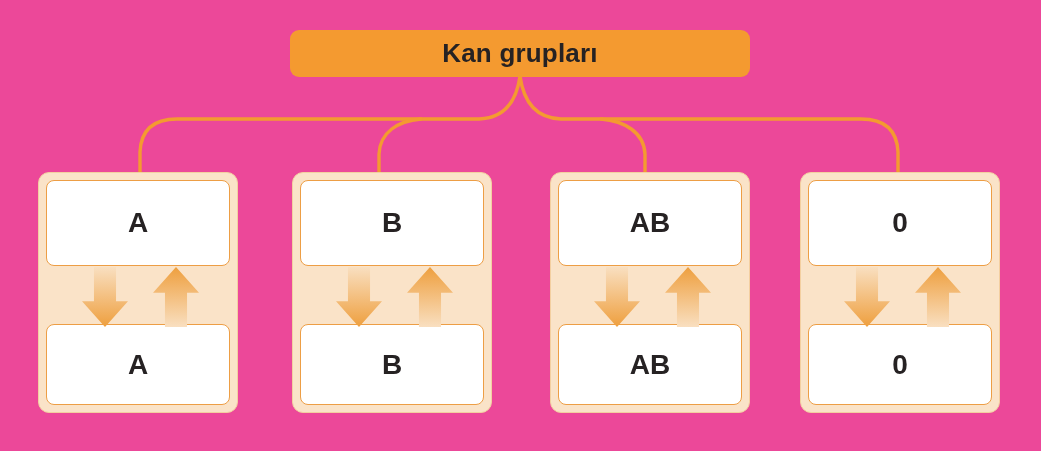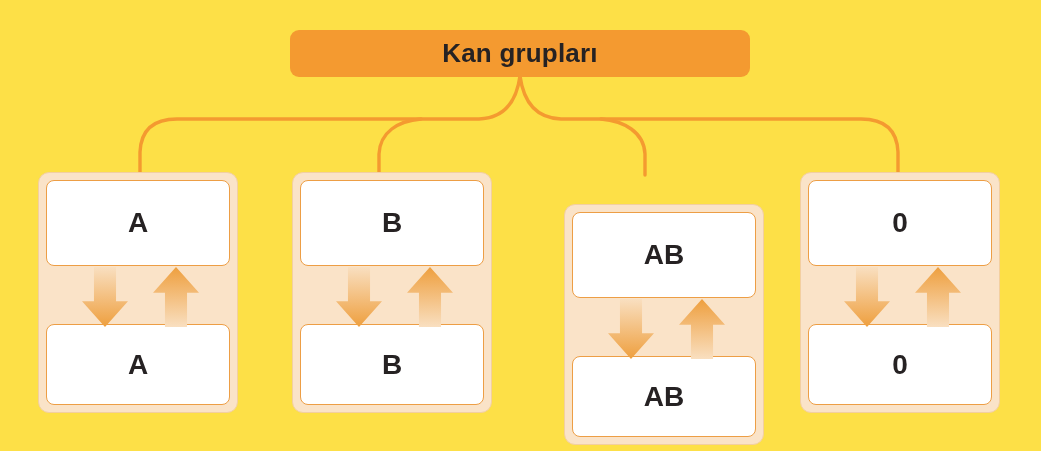--- a/index.html
+++ b/index.html
@@ -1,35 +1,35 @@
 <!DOCTYPE html>
 <html><head>
 <meta charset="utf-8">
 <style>
   html,body{margin:0;padding:0;background:#ffffff;}
   .canvas{
-    position:relative;width:1041px;height:451px;background:#fde047;overflow:hidden;
+    position:relative;width:1041px;height:451px;background:#ec4899;overflow:hidden;
     font-family:"Liberation Sans","DejaVu Sans",sans-serif;
   }
   .title-box{
     position:absolute;left:290px;top:30px;width:460px;height:47px;
     background:#F49A30;border-radius:9px;
     display:flex;align-items:center;justify-content:center;
     font-size:26px;font-weight:bold;color:#262223;letter-spacing:0.2px;
   }
   .connectors{position:absolute;left:0;top:0;width:1041px;height:451px;}
   .panel{
     position:absolute;top:172px;width:200px;height:241px;
     background:#FAE3C8;border:1px solid #F3CFA0;border-radius:11px;
     box-sizing:border-box;padding:7px;
     display:flex;flex-direction:column;
   }
   .panel-a{left:38px;}
   .panel-b{left:292px;}
-  .panel-ab{left:564px;margin-top:32px;}
+  .panel-ab{left:550px;}
   .panel-0{left:800px;}
   .cell{
     background:#ffffff;border:1.5px solid #ED9E45;border-radius:8px;
     display:flex;align-items:center;justify-content:center;
     font-size:28px;font-weight:bold;color:#262223;
   }
   .cell-top{height:84px;}
   .cell-bottom{height:79px;}
   .arrows{position:relative;flex:1;}
   .arrow{position:absolute;top:1px;width:46px;height:60px;}

